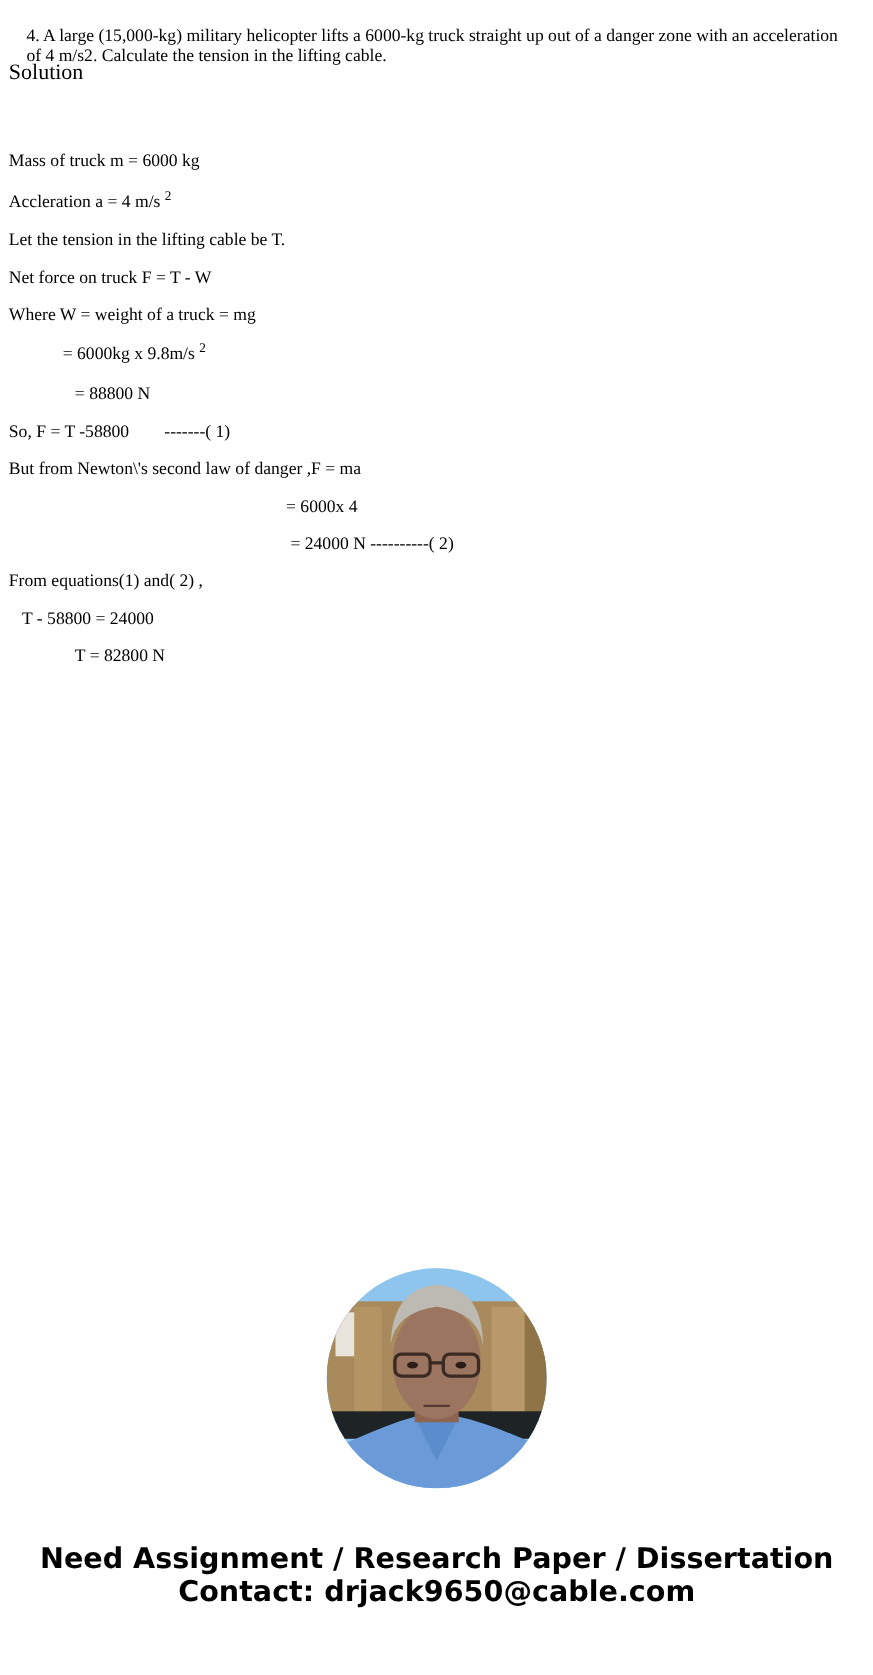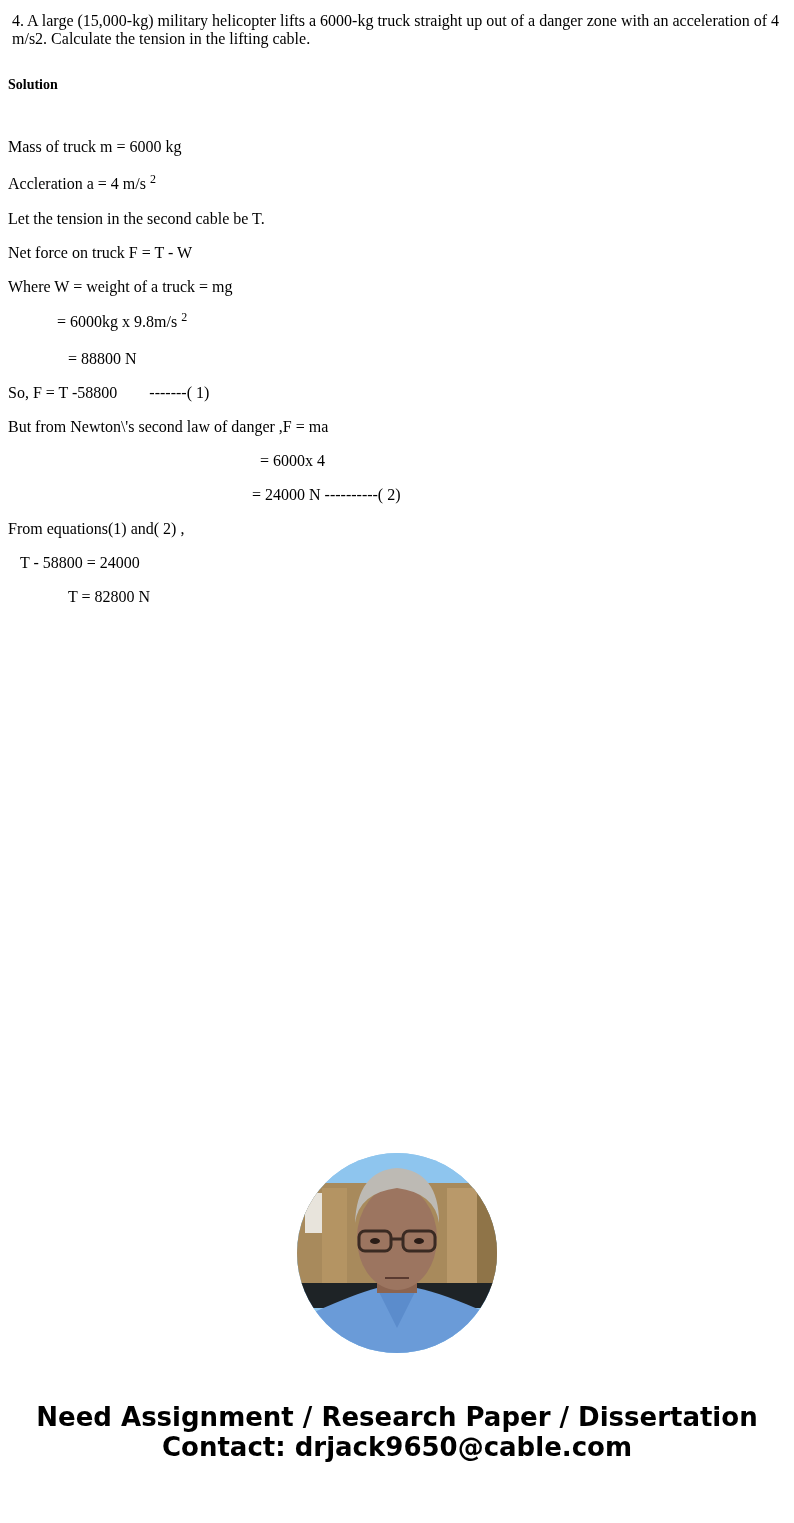--- a/index.html
+++ b/index.html
@@ -12,30 +12,30 @@
       color: #000000;
       overflow: hidden;
     }
     .content {
       position: absolute;
       left: 8px;
       top: 8px;
       width: 778px;
     }
     .question {
-      margin: 4px;
+      margin: 16px;
       line-height: 18px;
     }
     h3.solution-heading {
       margin: 0;
       position: absolute;
-      top: 66px;
+      top: 47px;
       left: 0;
-      font-size: 14px;
-      font-weight: bold;
+      font-size: 20px;
+      font-weight: normal;
       line-height: 22px;
     }
     .line {
       position: absolute;
       left: 0;
       white-space: pre;
       line-height: 18px;
       margin: 0;
     }
     sup { font-size: 12px; vertical-align: 0; position: relative; top: -6px; }
@@ -66,29 +66,29 @@
 </head>
 <body>
 
 <div class="content">
   <p class="question">4. A large (15,000-kg) military helicopter lifts a 6000-kg truck straight up out of a danger zone with an acceleration of 4 m/s2. Calculate the tension in the lifting cable.</p>
 
   <h3 class="solution-heading">Solution</h3>
 
   <p class="line" style="top:130px">Mass of truck m = 6000 kg</p>
   <p class="line" style="top:167px"><span>Accleration a = 4 m/s </span><sup>2</sup></p>
-  <p class="line" style="top:202px">Let the tension in the second cable be T.</p>
+  <p class="line" style="top:202px">Let the tension in the lifting cable be T.</p>
   <p class="line" style="top:236px">Net force on truck F = T - W</p>
   <p class="line" style="top:270px">Where W = weight of a truck = mg</p>
   <p class="line" style="top:305px; left:49px"><span>= 6000kg x 9.8m/s </span><sup>2</sup></p>
   <p class="line" style="top:342px; left:60px">= 88800 N</p>
   <p class="line" style="top:376px">So, F = T -58800        -------( 1)</p>
   <p class="line" style="top:410px">But from Newton\'s second law of danger ,F = ma</p>
   <p class="line" style="top:444px; left:252px">= 6000x 4</p>
-  <p class="line" style="top:478px; left:244px">= 24000 N ----------( 2)</p>
+  <p class="line" style="top:478px; left:256px">= 24000 N ----------( 2)</p>
   <p class="line" style="top:512px">From equations(1) and( 2) ,</p>
   <p class="line" style="top:546px; left:12px">T - 58800 = 24000</p>
   <p class="line" style="top:580px; left:60px">T = 82800 N</p>
 </div>
 
 <div class="avatar">
   <svg width="200" height="200" viewBox="0 0 200 200">
 
     <rect x="0" y="0" width="200" height="200" fill="#8ec5ee"></rect>
 

